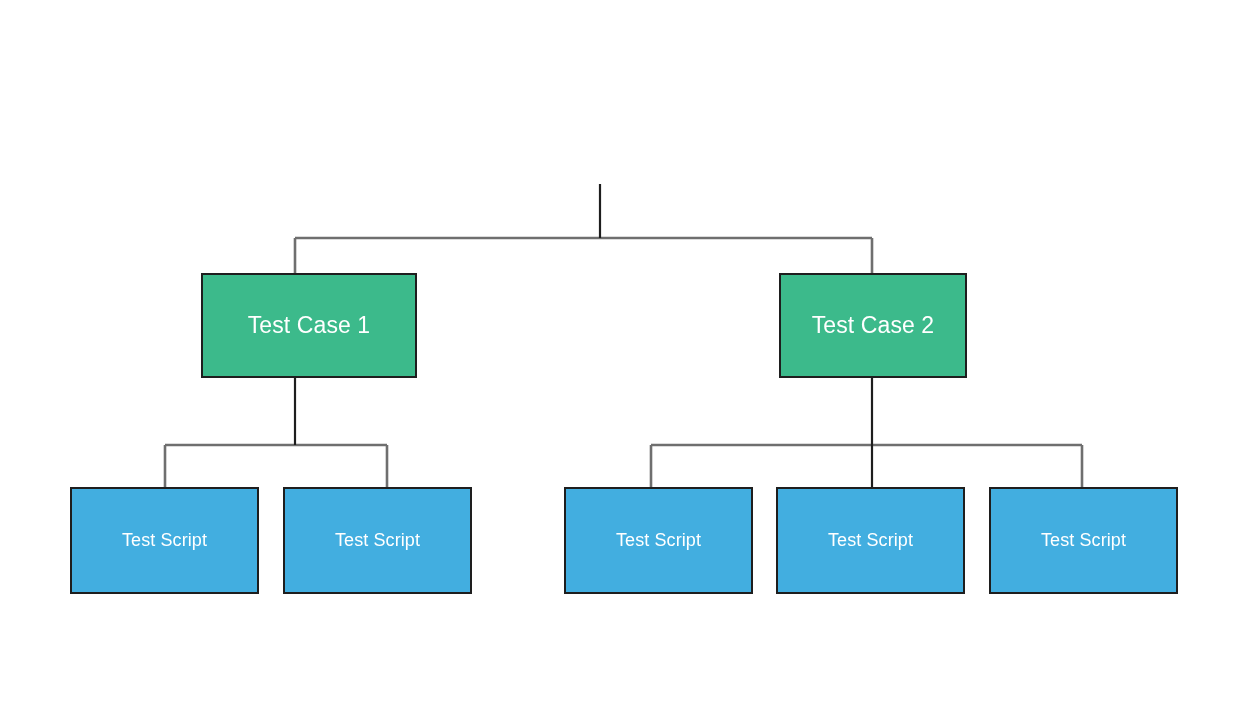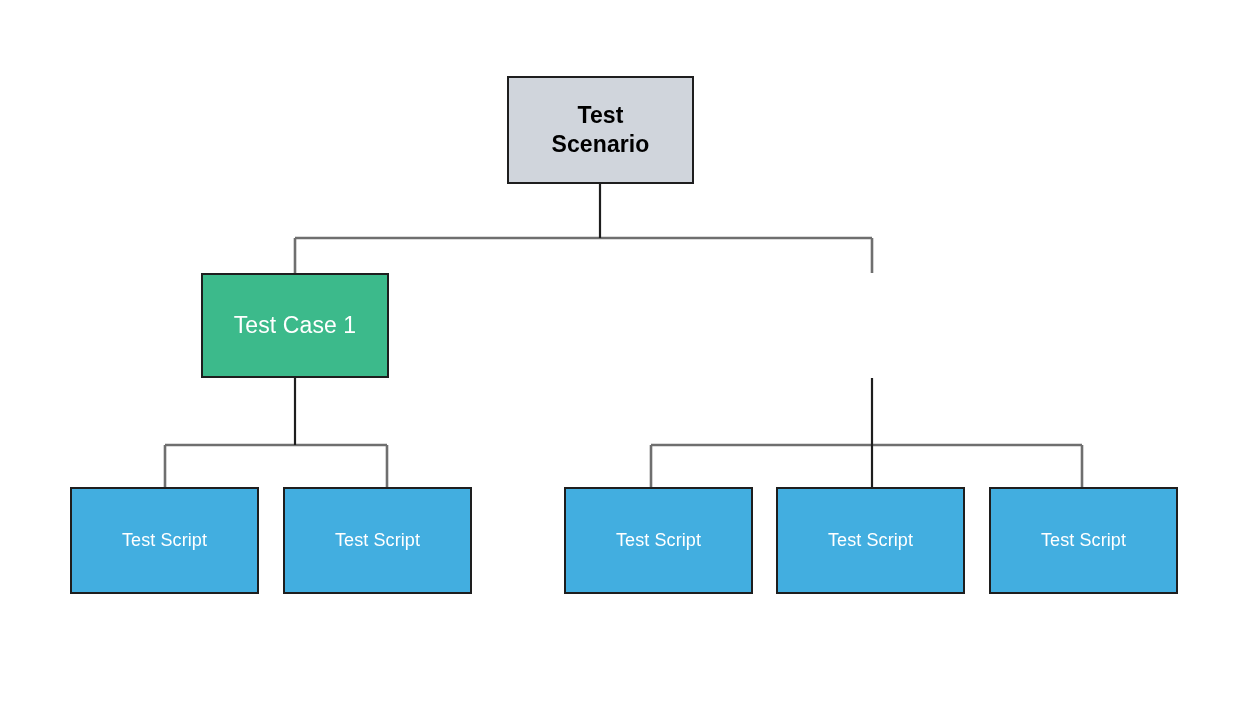--- a/index.html
+++ b/index.html
@@ -78,29 +78,28 @@
         <polyline points="651,445 651,487"></polyline>
         <polyline points="1082,445 1082,487"></polyline>
       </g>
     <g id="edges-primary" fill="none" stroke="#1e1e1e" stroke-width="2.2" stroke-linecap="butt">
         <polyline points="600,184 600,238"></polyline>
         <polyline points="295,378 295,445"></polyline>
         <polyline points="872,378 872,487"></polyline>
       </g>
   </svg>
 
-  <div class="node node-root" style="left: 507px; top: 76px; width: 187px; height: 108px; border-color: rgb(30, 30, 30); background: rgb(208, 213, 220); color: rgb(0, 0, 0);">
-    <span>Test
-Scenario</span>
-  </div>
 
-  <div class="node node-case" style="left: 201px; top: 273px; width: 188px; height: 105px; border-color: rgb(30, 30, 30); background: rgb(60, 186, 139); color: rgb(255, 255, 255);">
+  <div class="node node-case" style="left: 201px; top: 273px; width: 216px; height: 105px; border-color: rgb(30, 30, 30); background: rgb(60, 186, 139); color: rgb(255, 255, 255);">
     <span>Test Case 1</span>
   </div>
 
+  <div class="node node-case" style="left: 779px; top: 273px; width: 188px; height: 105px; border-color: rgb(30, 30, 30); background: rgb(60, 186, 139); color: rgb(255, 255, 255);">
+    <span>Test Case 2</span>
+  </div>
 
   <div class="node node-script" style="left: 70px; top: 487px; width: 189px; height: 107px; border-color: rgb(30, 30, 30); background: rgb(66, 174, 224); color: rgb(255, 255, 255);">
     <span>Test Script</span>
   </div>
 
   <div class="node node-script" style="left: 283px; top: 487px; width: 189px; height: 107px; border-color: rgb(30, 30, 30); background: rgb(66, 174, 224); color: rgb(255, 255, 255);">
     <span>Test Script</span>
   </div>
 
   <div class="node node-script" style="left: 564px; top: 487px; width: 189px; height: 107px; border-color: rgb(30, 30, 30); background: rgb(66, 174, 224); color: rgb(255, 255, 255);">

